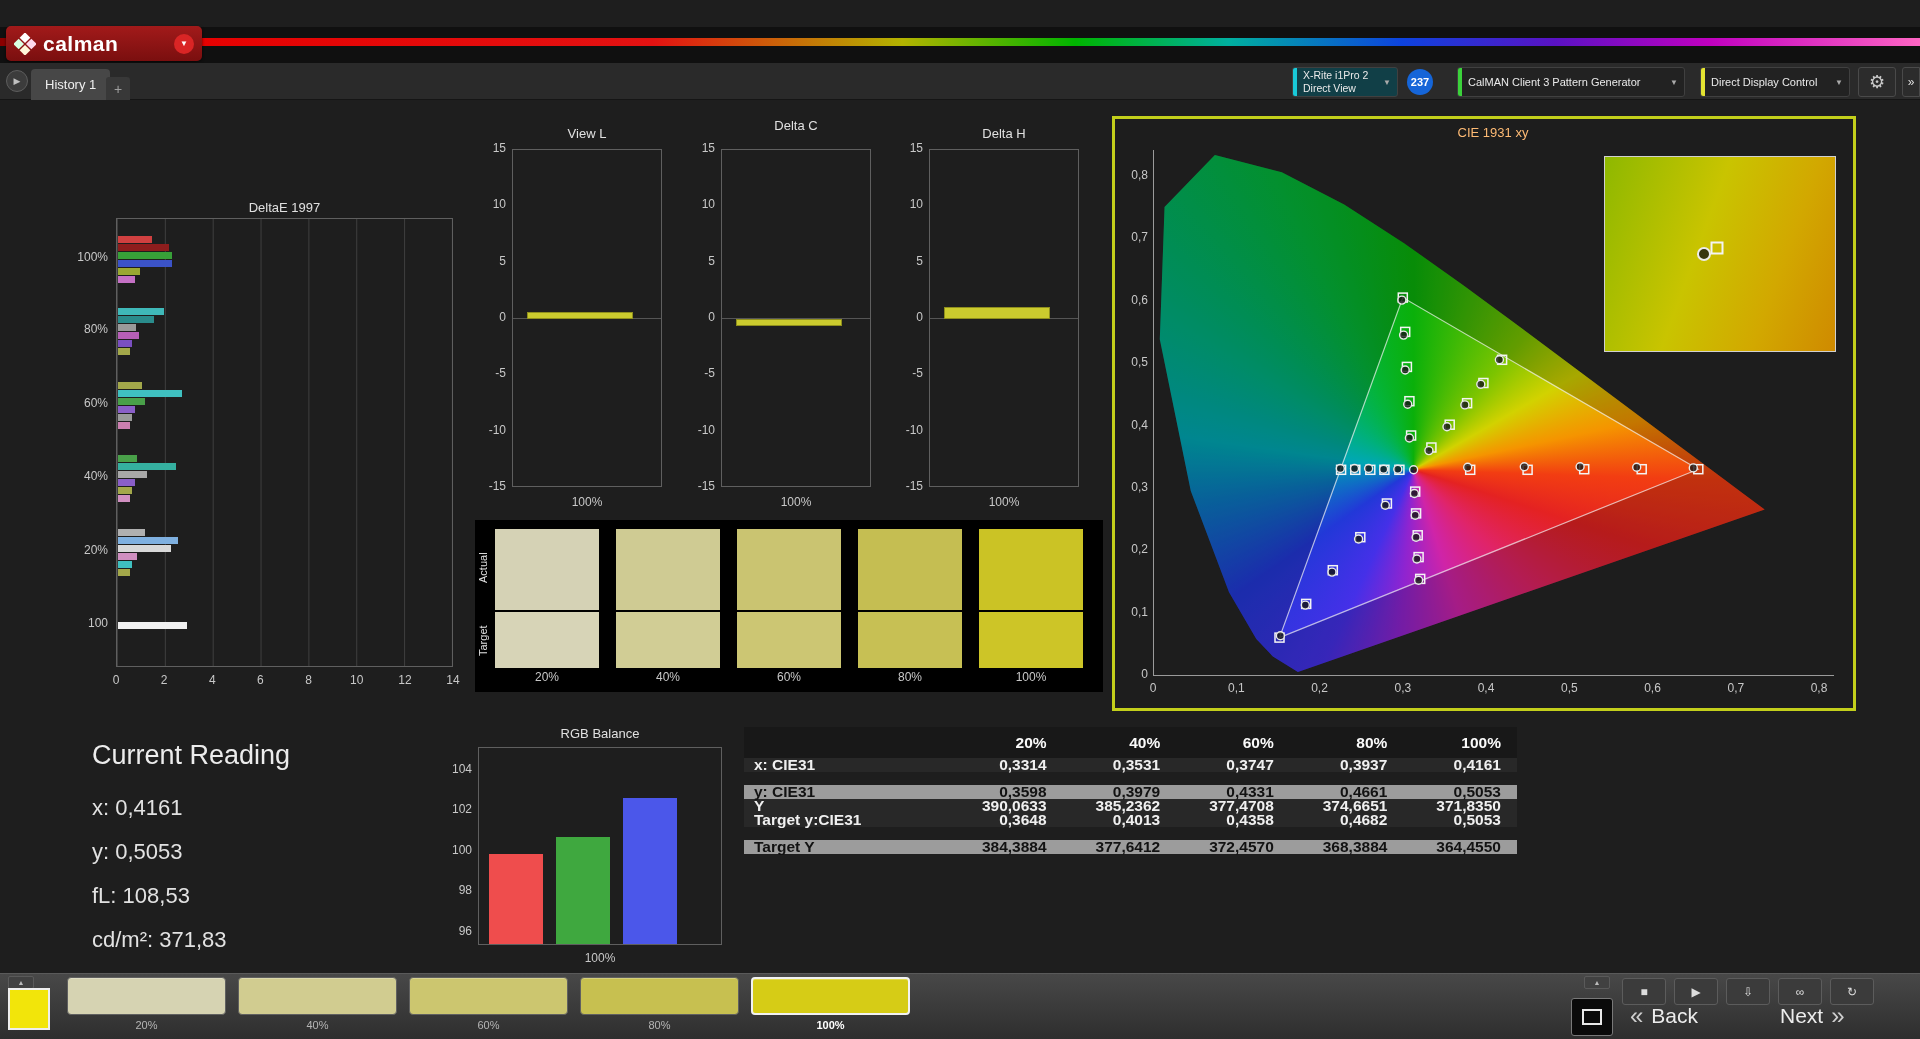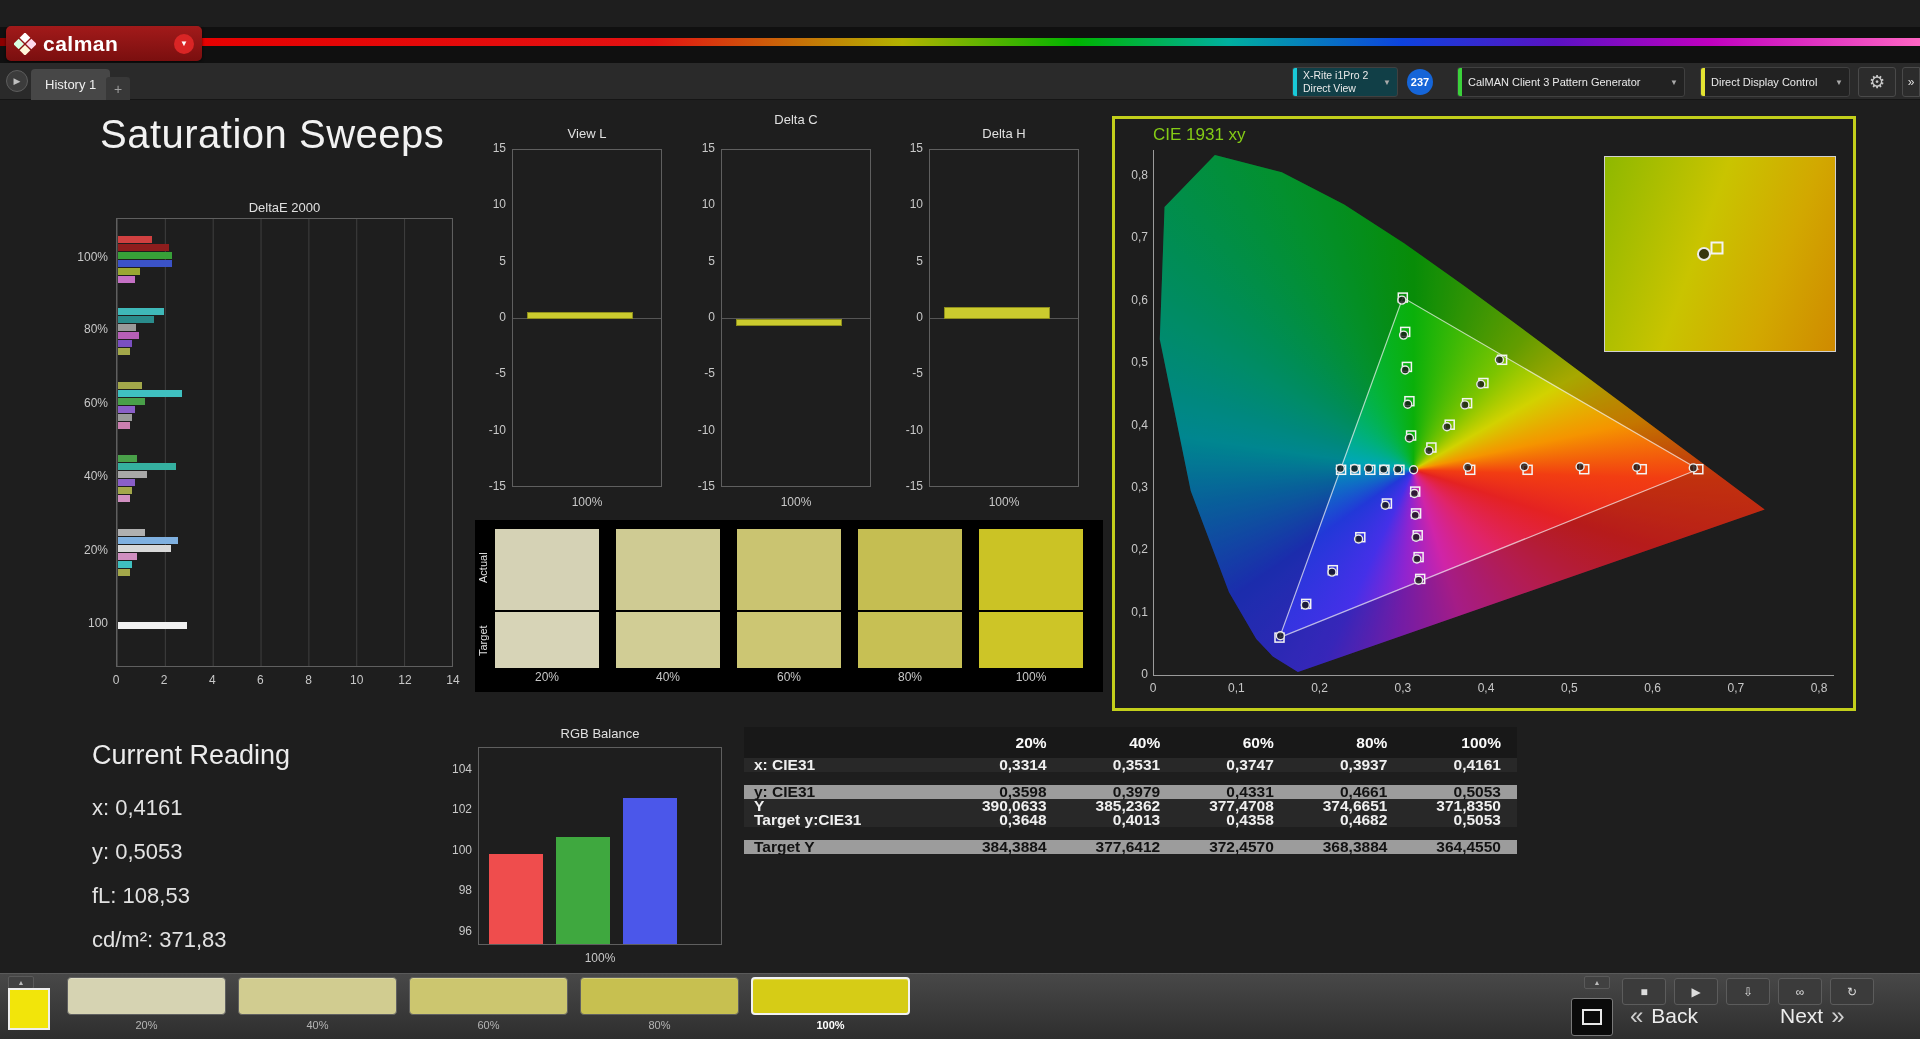--- a/index.html
+++ b/index.html
@@ -61,21 +61,21 @@
   .dbar{position:absolute;background:#cbcb2e;border:1px solid #8f8f1d;box-sizing:border-box;}
 
   
   #swatch-panel{position:absolute;left:475px;top:520px;width:628px;height:172px;background:#000;}
   .vlab{position:absolute;left:2px;width:15px;color:#e0e0e0;font-size:11px;writing-mode:vertical-rl;transform:rotate(180deg);text-align:center;}
   .swatch{position:absolute;}
   .swatch-label{text-align:center;}
 
   
   .cie-panel{position:absolute;left:1112px;top:116px;width:738px;height:589px;border:3px solid #c3cf1b;background:#1d1d1d;box-sizing:content-box;}
-  #cie-title{left:38px;top:6px;width:680px;position:absolute;font-size:17px;color:#84cc16;}
+  #cie-title{left:38px;top:6px;width:680px;position:absolute;text-align:center;font-size:13px;color:#fdba74;}
   #cie-ylabels{position:absolute;left:0;top:0;width:33px;height:589px;}
   #cie-xlabels{position:absolute;left:38px;top:562px;width:680px;height:16px;}
   .cie-axis-y{position:absolute;left:38px;top:31px;width:1px;height:525px;background:#9a9a9a;}
   .cie-axis-x{position:absolute;left:38px;top:556px;width:681px;height:1px;background:#9a9a9a;}
   #horseshoe{position:absolute;left:38px;top:31px;width:680px;height:525px;
     background:conic-gradient(from 0deg at 38.3% 60.9%,
       #0ab00a 0deg,#7cc400 40deg,#d2d200 60deg,#f59400 78deg,#f23d12 92deg,#e42222 108deg,
       #e02468 135deg,#cf24a8 162deg,#8f24d0 185deg,#4530e8 205deg,#2238d8 235deg,#0a7ac0 262deg,
       #00a8b4 278deg,#00b07a 305deg,#04b43a 335deg,#0ab00a 360deg);}
   #cie-svg{position:absolute;left:38px;top:31px;width:680px;height:525px;}
@@ -166,23 +166,22 @@
     </div>
     <div class="dev-btn display-btn">
       <div class="dev-accent" style="background: rgb(227, 227, 50);"></div>
       <span class="dev-label">Direct Display Control</span>
       <span class="dev-caret">▼</span>
     </div>
     <div class="gear-btn">⚙</div>
     <div class="edge-btn">»</div>
   </div>
 
-  <div class="main-title">Saturation Sweeps</div>
-
-  <div class="chart-title" id="deltae-title">DeltaE 2000</div>
+
+  <div class="chart-title" id="deltae-title">DeltaE 1997</div>
   <div class="plot" id="deltae-plot">
       <div class="de-bar" style="top: 16.5px; width: 33.7px; background: rgb(208, 64, 64);"></div>
       <div class="de-bar" style="top: 24.5px; width: 50.5px; background: rgb(142, 29, 29);"></div>
       <div class="de-bar" style="top: 32.5px; width: 54.2px; background: rgb(56, 160, 56);"></div>
       <div class="de-bar" style="top: 40.5px; width: 54.2px; background: rgb(59, 83, 200);"></div>
       <div class="de-bar" style="top: 48.5px; width: 21.7px; background: rgb(154, 168, 50);"></div>
       <div class="de-bar" style="top: 56.5px; width: 16.8px; background: rgb(197, 113, 197);"></div>
       <div class="de-bar" style="top: 88.5px; width: 45.7px; background: rgb(63, 185, 185);"></div>
       <div class="de-bar" style="top: 96.5px; width: 36.1px; background: rgb(42, 140, 140);"></div>
       <div class="de-bar" style="top: 104.5px; width: 18.1px; background: rgb(154, 154, 154);"></div>
@@ -237,21 +236,21 @@
         <div class="tick ylab" style="top: 161px;">0</div>
         <div class="tick ylab" style="top: 217.3px;">-5</div>
         <div class="tick ylab" style="top: 273.7px;">-10</div>
         <div class="tick ylab" style="top: 330px;">-15</div>
       </div>
       <div class="plot" style="left: 512px; top: 149px; width: 150px; height: 338px;">
         <div class="zeroline"></div>
         <div class="dbar" style="left: 14px; width: 106px; height: 6.8px; top: 162.2px;"></div>
       </div>
       <div class="chart-title" style="left: 512px; top: 495px; width: 150px; font-size: 12px; color: rgb(200, 200, 200);">100%</div>
-      <div class="chart-title" style="left: 721px; top: 112px; width: 150px;">Delta C</div>
+      <div class="chart-title" style="left: 721px; top: 118px; width: 150px;">Delta C</div>
       <div style="position: absolute; left: 679px; top: 149px; width: 36px; height: 338px;">
         <div class="tick ylab" style="top: -8px;">15</div>
         <div class="tick ylab" style="top: 48.3px;">10</div>
         <div class="tick ylab" style="top: 104.7px;">5</div>
         <div class="tick ylab" style="top: 161px;">0</div>
         <div class="tick ylab" style="top: 217.3px;">-5</div>
         <div class="tick ylab" style="top: 273.7px;">-10</div>
         <div class="tick ylab" style="top: 330px;">-15</div>
       </div>
       <div class="plot" style="left: 721px; top: 149px; width: 150px; height: 338px;">

